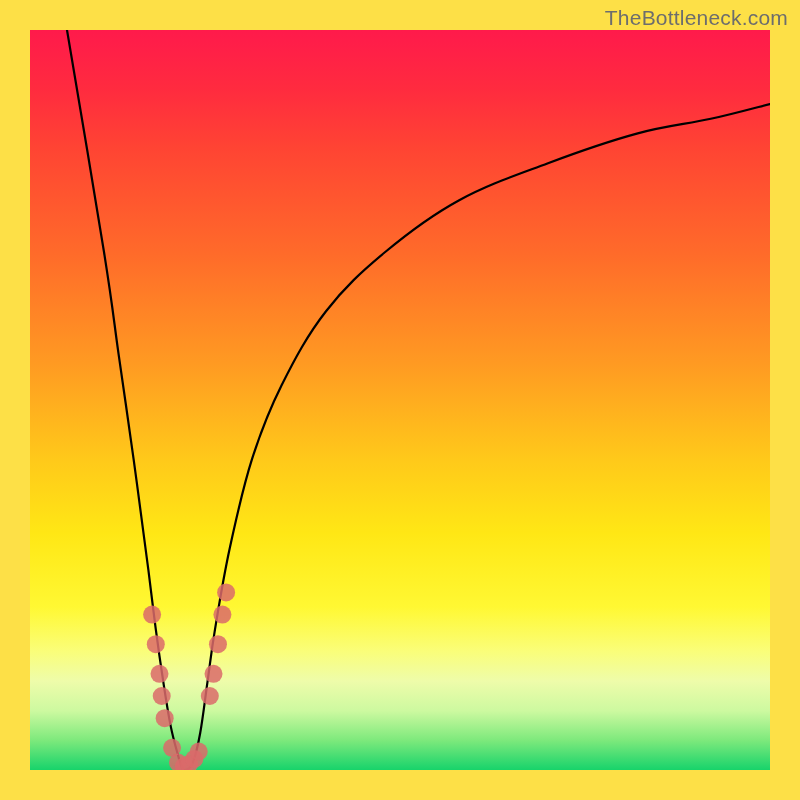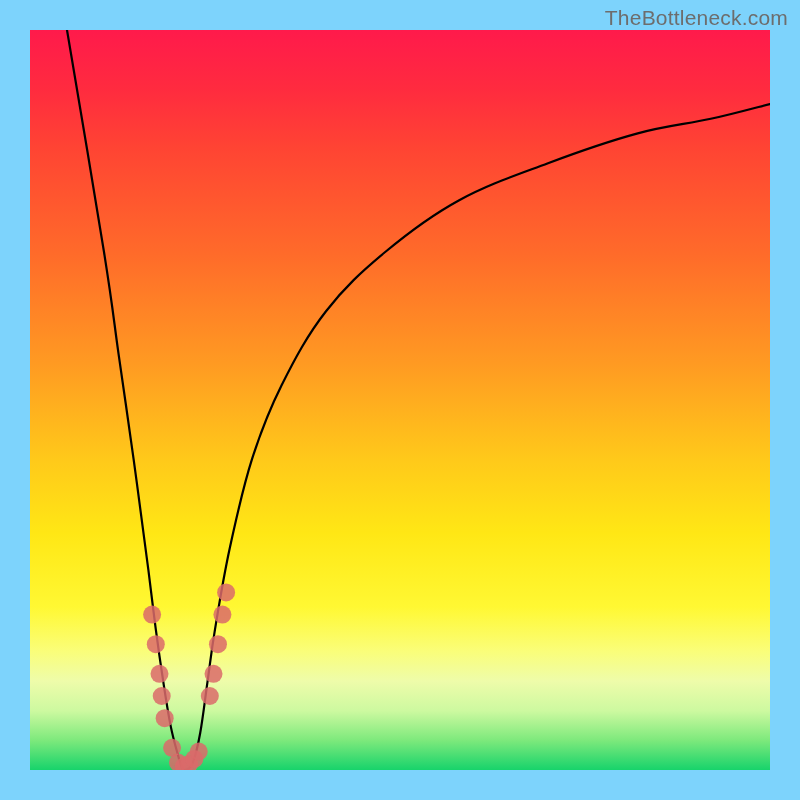--- a/index.html
+++ b/index.html
@@ -7,21 +7,21 @@
     padding: 0;
     width: 800px;
     height: 800px;
     overflow: hidden;
     background: #000;
     font-family: Arial, Helvetica, sans-serif;
   }
   .outer {
     width: 800px;
     height: 800px;
-    background: #7dd3fc;
+    background: #fde047;
     position: relative;
   }
   .plot {
     position: absolute;
     left: 30px;
     top: 30px;
     width: 740px;
     height: 740px;
     background: linear-gradient(
       to bottom,

